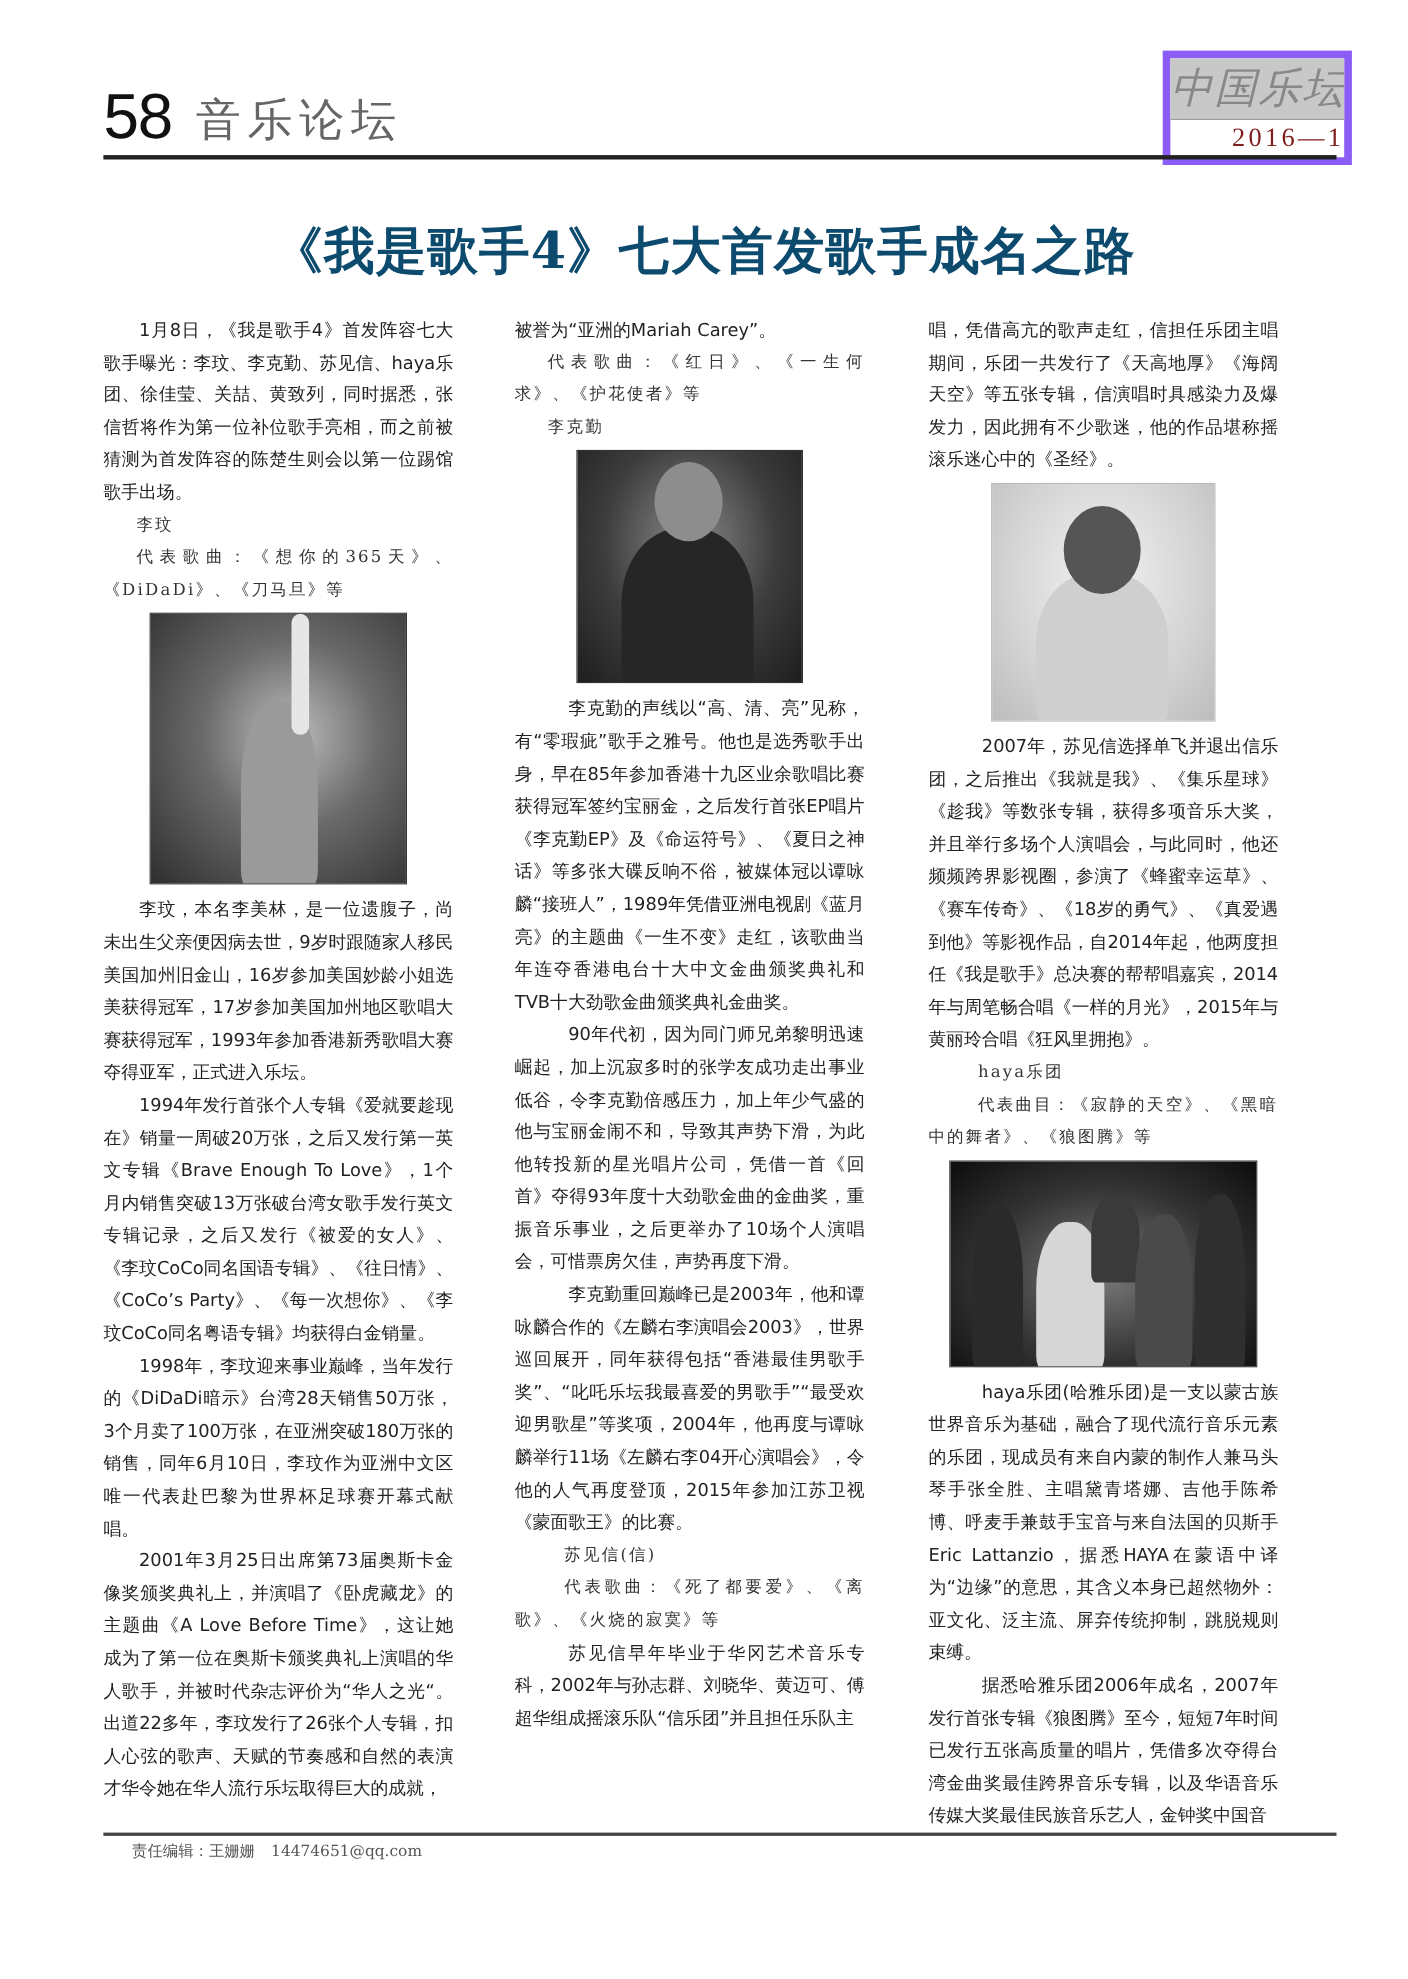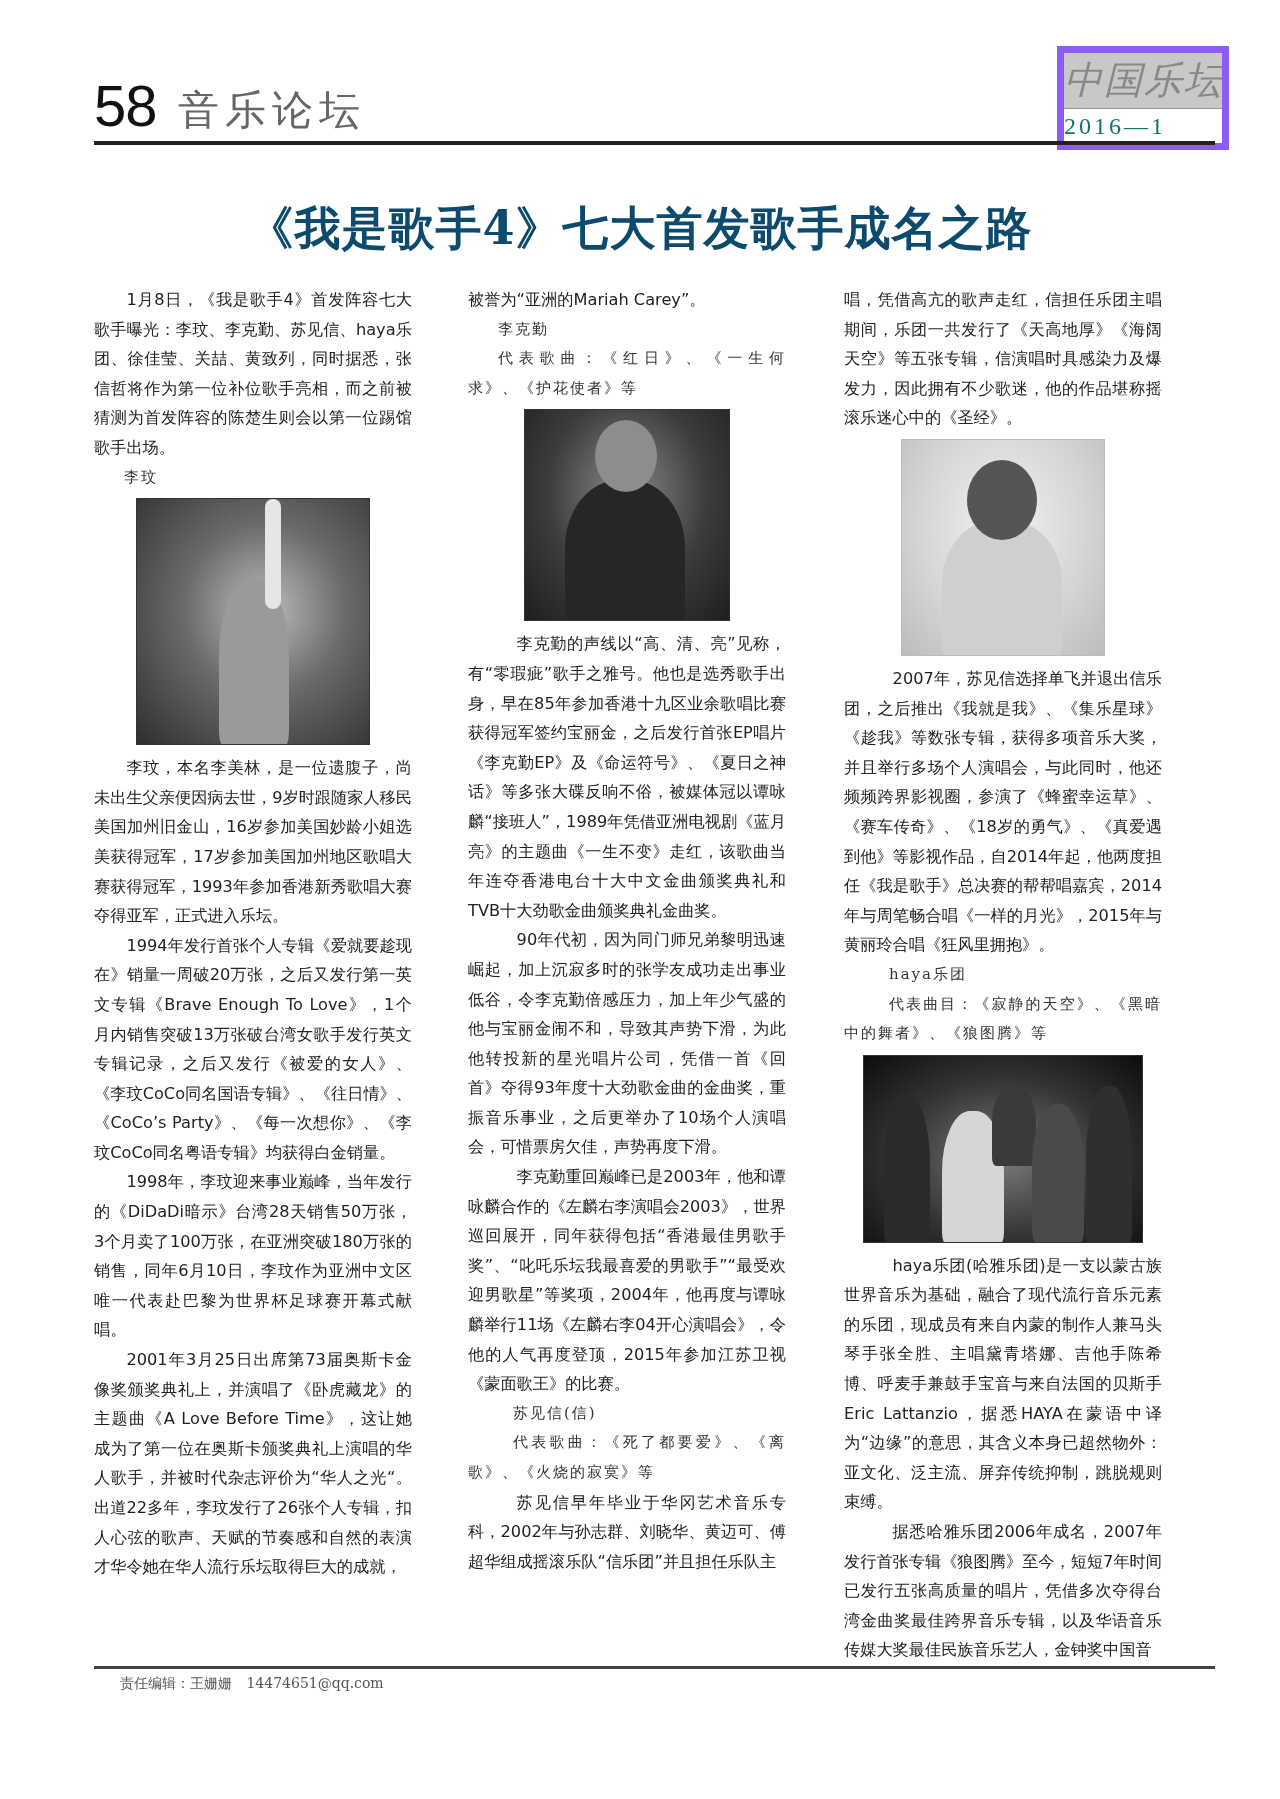--- a/index.html
+++ b/index.html
@@ -3,21 +3,21 @@
 <meta charset="utf-8">
 <style>
   html,body{margin:0;padding:0;background:#ffffff;}
   body{width:1280px;height:1799px;position:relative;overflow:hidden;color:#1a1a1a;
        font-family:"DejaVu Sans","Liberation Sans",sans-serif;}
   .abs{position:absolute;}
   .page-num{left:94px;top:76px;font-family:"Liberation Sans",sans-serif;font-size:58px;line-height:60px;color:#111;letter-spacing:-1px;}
   .section{left:178px;top:93px;font-family:Liberation Mono, monospace;font-size:41px;line-height:40px;color:#666;letter-spacing:6px;}
   .masthead{left:1057px;top:46px;width:158px;height:90px;border:7px solid #8b5cf6;background:#fff;}
   .masthead .logo{height:55px;background:#c8c8c8;border-bottom:1px solid #999;font-family:"DejaVu Serif",serif;font-size:38px;line-height:55px;text-align:center;color:#888;font-style:italic;letter-spacing:2px;overflow:hidden;white-space:nowrap;}
-  .masthead .issue{height:34px;font-family:"Liberation Serif",serif;font-size:24px;line-height:34px;text-align:left;color:#0f766e;letter-spacing:3px;}
+  .masthead .issue{height:34px;font-family:"Liberation Serif",serif;font-size:24px;line-height:34px;text-align:right;color:#7f1d1d;letter-spacing:3px;}
   .top-rule{left:94px;top:141px;width:1121px;height:4px;background:#222;}
   .title{left:0;top:198px;width:1280px;text-align:center;font-family:"DejaVu Serif",serif;font-weight:bold;font-size:46px;line-height:60px;color:#0c4a6e;letter-spacing:1px;}
   .col{position:absolute;top:285px;width:318px;font-size:16.2px;line-height:29.6px;color:#222;}
   .col1{left:94px;} .col2{left:468px;} .col3{left:844px;}
   .col p{margin:0;text-indent:2em;text-align:justify;}
   .col p.noind{text-indent:0;}
   .col p.ind3{text-indent:3em;}
   .col .sub{font-family:"DejaVu Serif",serif;font-size:15px;color:#333;letter-spacing:2px;}
   .photo{position:relative;margin:6px auto 8px auto;border:1px solid #333;overflow:hidden;}
   .ph-coco{width:232px;height:245px;background:radial-gradient(ellipse at 55% 45%,#bdbdbd 0%,#6a6a6a 45%,#2e2e2e 100%);}
@@ -38,34 +38,35 @@
   <div class="logo">中国乐坛</div>
   <div class="issue">2016—1</div>
 </div>
 <div class="abs top-rule"></div>
 
 <h1 class="abs title" style="margin:0">《我是歌手4》七大首发歌手成名之路</h1>
 
 <div class="col col1">
   <p>1月8日，《我是歌手4》首发阵容七大歌手曝光：李玟、李克勤、苏见信、haya乐团、徐佳莹、关喆、黄致列，同时据悉，张信哲将作为第一位补位歌手亮相，而之前被猜测为首发阵容的陈楚生则会以第一位踢馆歌手出场。</p>
   <p class="sub">李玟</p>
+  <p class="sub">代表歌曲：《想你的365天》、《DiDaDi》、《刀马旦》等</p>
   <div class="photo ph-coco">
     <div class="figure" style="left:82px;top:80px;width:70px;height:170px;background:#9a9a9a;"></div>
     <div class="figure" style="left:128px;top:0;width:16px;height:110px;background:#e6e6e6;border-radius:8px;"></div>
   </div>
   <p>李玟，本名李美林，是一位遗腹子，尚未出生父亲便因病去世，9岁时跟随家人移民美国加州旧金山，16岁参加美国妙龄小姐选美获得冠军，17岁参加美国加州地区歌唱大赛获得冠军，1993年参加香港新秀歌唱大赛夺得亚军，正式进入乐坛。</p>
   <p>1994年发行首张个人专辑《爱就要趁现在》销量一周破20万张，之后又发行第一英文专辑《Brave Enough To Love》，1个月内销售突破13万张破台湾女歌手发行英文专辑记录，之后又发行《被爱的女人》、《李玟CoCo同名国语专辑》、《往日情》、《CoCo’s Party》、《每一次想你》、《李玟CoCo同名粤语专辑》均获得白金销量。</p>
   <p>1998年，李玟迎来事业巅峰，当年发行的《DiDaDi暗示》台湾28天销售50万张，3个月卖了100万张，在亚洲突破180万张的销售，同年6月10日，李玟作为亚洲中文区唯一代表赴巴黎为世界杯足球赛开幕式献唱。</p>
   <p>2001年3月25日出席第73届奥斯卡金像奖颁奖典礼上，并演唱了《卧虎藏龙》的主题曲《A Love Before Time》，这让她成为了第一位在奥斯卡颁奖典礼上演唱的华人歌手，并被时代杂志评价为“华人之光“。出道22多年，李玟发行了26张个人专辑，扣人心弦的歌声、天赋的节奏感和自然的表演才华令她在华人流行乐坛取得巨大的成就，</p>
 </div>
 
 <div class="col col2">
   <p class="noind">被誉为“亚洲的Mariah Carey”。</p>
+  <p class="sub">代表歌曲：《红日》、《一生何求》、《护花使者》等</p>
   <p class="sub">李克勤</p>
-  <p class="sub">代表歌曲：《红日》、《一生何求》、《护花使者》等</p>
   <div class="photo ph-hacken" style="width:204px;height:210px;">
     <div class="figure" style="left:40px;top:70px;width:120px;height:150px;background:#262626;"></div>
     <div class="figure" style="left:70px;top:10px;width:62px;height:72px;background:#8d8d8d;border-radius:50%;"></div>
   </div>
   <p class="ind3">李克勤的声线以“高、清、亮”见称，有“零瑕疵”歌手之雅号。他也是选秀歌手出身，早在85年参加香港十九区业余歌唱比赛获得冠军签约宝丽金，之后发行首张EP唱片《李克勤EP》及《命运符号》、《夏日之神话》等多张大碟反响不俗，被媒体冠以谭咏麟“接班人”，1989年凭借亚洲电视剧《蓝月亮》的主题曲《一生不变》走红，该歌曲当年连夺香港电台十大中文金曲颁奖典礼和TVB十大劲歌金曲颁奖典礼金曲奖。</p>
   <p class="ind3">90年代初，因为同门师兄弟黎明迅速崛起，加上沉寂多时的张学友成功走出事业低谷，令李克勤倍感压力，加上年少气盛的他与宝丽金闹不和，导致其声势下滑，为此他转投新的星光唱片公司，凭借一首《回首》夺得93年度十大劲歌金曲的金曲奖，重振音乐事业，之后更举办了10场个人演唱会，可惜票房欠佳，声势再度下滑。</p>
   <p class="ind3">李克勤重回巅峰已是2003年，他和谭咏麟合作的《左麟右李演唱会2003》，世界巡回展开，同年获得包括“香港最佳男歌手奖”、“叱吒乐坛我最喜爱的男歌手”“最受欢迎男歌星”等奖项，2004年，他再度与谭咏麟举行11场《左麟右李04开心演唱会》，令他的人气再度登顶，2015年参加江苏卫视《蒙面歌王》的比赛。</p>
   <p class="sub ind3" style="margin-top:0">苏见信(信)</p>
   <p class="sub ind3">代表歌曲：《死了都要爱》、《离歌》、《火烧的寂寞》等</p>
   <p class="ind3">苏见信早年毕业于华冈艺术音乐专科，2002年与孙志群、刘晓华、黄迈可、傅超华组成摇滚乐队“信乐团”并且担任乐队主</p>

